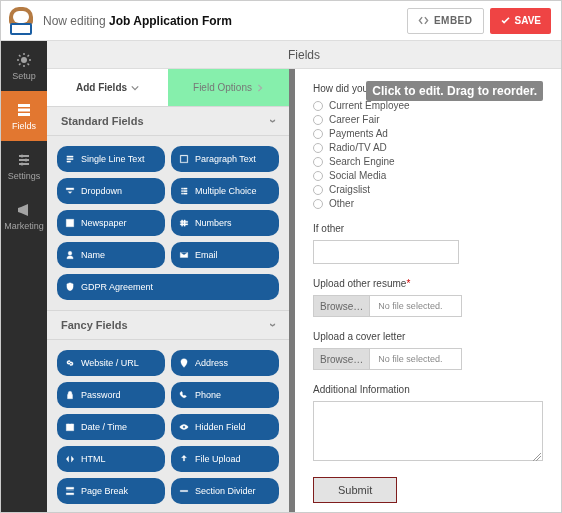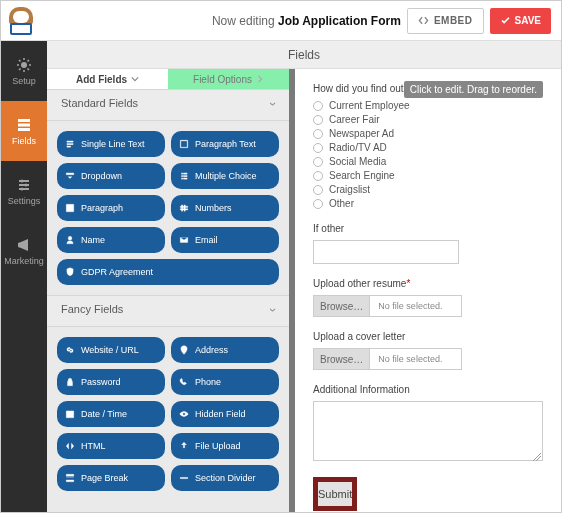--- a/index.html
+++ b/index.html
@@ -3,79 +3,79 @@
 <meta charset="utf-8">
 <style>
 * { box-sizing: border-box; margin: 0; padding: 0; font-family: "Helvetica Neue", Arial, sans-serif; }
 body { width: 562px; height: 513px; overflow: hidden; background: #fff; border: 1px solid #ccc; font-size: 11px; color: #444; }
 
 .topbar { height: 40px; display: flex; align-items: center; padding: 0 10px 0 6px; border-bottom: 1px solid #ddd; }
 .logo { width: 28px; height: 28px; margin-right: 8px; position: relative; }
 .logo .head { position:absolute; top:0; left:2px; width:24px; height:18px; background:#b57b43; border-radius:10px 10px 4px 4px;}
 .logo .face { position:absolute; top:4px; left:6px; width:16px; height:12px; background:#fff; border-radius:6px;}
 .logo .env { position:absolute; bottom:0; left:3px; width:22px; height:12px; background:#fff; border:2px solid #1a5ea3; border-radius:2px;}
-.title-wrap { flex:1; text-align:right; font-size:12px; color:#666; }
+.title-wrap { flex:1; text-align:left; font-size:12px; color:#666; }
 .title-wrap b { color:#0f0f0f; }
 .btn { display:inline-flex; align-items:center; height:26px; padding:0 10px; font-size:10px; border-radius:2px; cursor:pointer; margin-left:6px; }
 .btn-embed { border:1px solid #ccc; color:#666; background:#fff; font-weight:600; letter-spacing:.5px;justify-content:center;}
 .btn-embed svg { margin-right:5px; }
 .btn-save { background:#ef4444; color:#fff; font-weight:600; border:none;}
 .btn-save svg { margin-right:4px; }
 
 .shell { display:flex; height:472px; }
 .rail { width:46px; background:#2d2d2d; color:#a3a3a3; display:flex; flex-direction:column; font-size:9px; }
-.rail-item { height:60px; display:flex; flex-direction:column; align-items:center; justify-content:center; cursor:pointer; gap:3px;}
+.rail-item { height:50px; display:flex; flex-direction:column; align-items:center; justify-content:center; cursor:pointer; gap:3px;}
 .rail-item.active { background:#e27730; color:#fff; }
 .rail-item svg { width:16px; height:16px; fill:currentColor;}
 
 .builder { flex:1; display:flex; background:#f1f1f1; position:relative; }
 .panel-title { position:absolute; top:0; left:0; right:0; height:28px; text-align:center; line-height:28px; font-size:12px; color:#555; background:#eee; border-bottom:1px solid #ddd;}
 .left-pane { width:248px; background:#eaeaea; margin-top:28px; display:flex; flex-direction:column; border-right:6px solid #7a7a7a; overflow-y:auto; padding-bottom:10px;}
 .left-pane::-webkit-scrollbar{width:0}
 
 .tabs { display:flex; background:#fff; }
-.tab { flex:1; height:20px; display:flex; align-items:center; justify-content:center; font-size:10px; cursor:pointer; color:#777;}
+.tab { flex:1; height:37px; display:flex; align-items:center; justify-content:center; font-size:10px; cursor:pointer; color:#777;}
 .tab.active { background:#fff; color:#444; font-weight:600;}
 .tab:not(.active){ background:#86efac;}
 .tab svg { width:8px; height:8px; margin-left:4px;}
 
-.group-head { height:32px; display:flex; align-items:flex-start; padding:7px 14px; font-size:11px; color:#5a5a5a; border-top:1px solid #d7d7d7; border-bottom:1px solid #d7d7d7; background:#ececec; cursor:pointer;}
+.group-head { height:32px; display:flex; align-items:center; padding:7px 14px; font-size:11px; color:#5a5a5a; border-top:1px solid #d7d7d7; border-bottom:1px solid #d7d7d7; background:#ececec; cursor:pointer;font-weight:bold;}
 .group-head .chev { margin-left:auto; transform:rotate(90deg); font-size:12px; color:#888;}
 .group-body { display:grid; grid-template-columns:1fr 1fr; gap:6px; padding:10px;}
 .fld { background:#1b5c9a; color:#fff; height:26px; border-radius:10px; display:flex; align-items:center; padding:0 8px; font-size:9px; cursor:grab; gap:6px;}
 .fld svg { width:10px; height:10px; fill:#fff; flex-shrink:0;}
 .fld.full { grid-column:1 / -1; }
 
 .preview { flex:1; margin-top:28px; background:#fff; padding:14px 18px 10px; overflow-y:auto; position:relative; }
 .preview::-webkit-scrollbar{width:8px;}
 .preview::-webkit-scrollbar-thumb{background:#ccc;}
 
 .field-block { margin-bottom:14px; position:relative;}
 .field-label { font-size:10px; color:#444; margin-bottom:6px; display:block;}
 .req { color:#c00;}
-.hint-pill { position:absolute; right:0; top:-2px; background:#868686; color:#fff; font-size:10px; padding:3px 6px; border-radius:2px;}
+.hint-pill { position:absolute; right:0; top:-2px; background:#868686; color:#fff; font-size:12px; padding:3px 6px; border-radius:2px;font-weight:bold;}
 .action-icons { position:absolute; right:72px; top:-2px; display:flex; gap:4px;}
 .action-icons span { width:12px; height:12px; display:inline-flex; align-items:center; justify-content:center; cursor:pointer;}
 .action-icons .dup svg{ width:11px;height:11px; fill:#bbb;}
 .action-icons .del { color:#e06655; font-size:12px; line-height:1;}
 
 .opts { margin-top:4px;}
 .opt { display:flex; align-items:center; font-size:10px; color:#555; margin-bottom:3px; gap:6px;}
 .opt .ring { width:10px; height:10px; border:1px solid #bbb; border-radius:50%; flex-shrink:0;}
 
 .txt-input { width:146px; height:24px; border:1px solid #ccc; padding:0 6px; font-size:10px;}
 .file-row { display:flex; align-items:center;}
 .file-btn { background:#ddd; border:1px solid #ccc; height:22px; padding:0 6px; font-size:10px; color:#666; cursor:pointer;}
 .file-stat { border:1px solid #ccc; border-left:none; height:22px; padding:0 8px; font-size:9px; color:#888; display:flex; align-items:center; width:92px;}
 .ta { width:100%; height:60px; border:1px solid #ccc; resize:none; padding:4px; font-size:10px;}
 .ta-wrap{ position:relative;}
 .ta-grip{ position:absolute; right:2px; bottom:2px; width:8px; height:8px; background:
   linear-gradient(135deg, transparent 45%, #999 45%, #999 55%, transparent 55%),
   linear-gradient(135deg, transparent 65%, #999 65%, #999 75%, transparent 75%);}
-.submit-btn { background:#e3e3e3; border:5px solid #7f1d1d; padding:6px 0; font-size:11px; color:#444; cursor:pointer;}
+.submit-btn { background:#e3e3e3; border:1px solid #7f1d1d; padding:6px 24px; font-size:11px; color:#444; cursor:pointer;}
 </style>
 </head>
 <body>
 
 <div class="topbar">
   <div class="logo">
     <div class="head"></div>
       <div class="face"></div>
       <div class="env"></div>
   </div>
@@ -175,21 +175,21 @@
           <div class="fld">
             <svg viewBox="0 0 16 16">
               <path d="M4 3h2v2H4zM4 7h2v2H4zM4 11h2v2H4zM7 3h6v2H7zM7 7h6v2H7zM7 11h6v2H7z" fill="#fff" stroke="#fff" stroke-width="0.5"></path>
             </svg>
             <span>Multiple Choice</span>
           </div>
           <div class="fld">
             <svg viewBox="0 0 16 16">
               <path d="M2 2h12v12H2zM6 11L3 8l1-1 2 2 5-5 1 1z" fill="#fff" stroke="#fff" stroke-width="0.5"></path>
             </svg>
-            <span>Paragraph</span>
+            <span>Newspaper</span>
           </div>
           <div class="fld">
             <svg viewBox="0 0 16 16">
               <path d="M4 3l2 0 0 10-2 0zM8 3l2 0 0 10-2 0zM2 5h12v2H2zM2 9h12v2H2z" fill="#fff" stroke="#fff" stroke-width="0.5"></path>
             </svg>
             <span>Numbers</span>
           </div>
           <div class="fld">
             <svg viewBox="0 0 16 16">
               <path d="M8 2a3 3 0 110 6 3 3 0 010-6zM3 14c0-3 2-5 5-5s5 2 5 5z" fill="#fff" stroke="#fff" stroke-width="0.5"></path>
@@ -295,33 +295,33 @@
             <div class="opt">
               <span class="ring"></span>
               <span>Current Employee</span>
             </div>
             <div class="opt">
               <span class="ring"></span>
               <span>Career Fair</span>
             </div>
             <div class="opt">
               <span class="ring"></span>
-              <span>Newspaper Ad</span>
+              <span>Payments Ad</span>
             </div>
             <div class="opt">
               <span class="ring"></span>
               <span>Radio/TV AD</span>
             </div>
             <div class="opt">
               <span class="ring"></span>
+              <span>Search Engine</span>
+            </div>
+            <div class="opt">
+              <span class="ring"></span>
               <span>Social Media</span>
-            </div>
-            <div class="opt">
-              <span class="ring"></span>
-              <span>Search Engine</span>
             </div>
             <div class="opt">
               <span class="ring"></span>
               <span>Craigslist</span>
             </div>
             <div class="opt">
               <span class="ring"></span>
               <span>Other</span>
             </div>
           </div>

